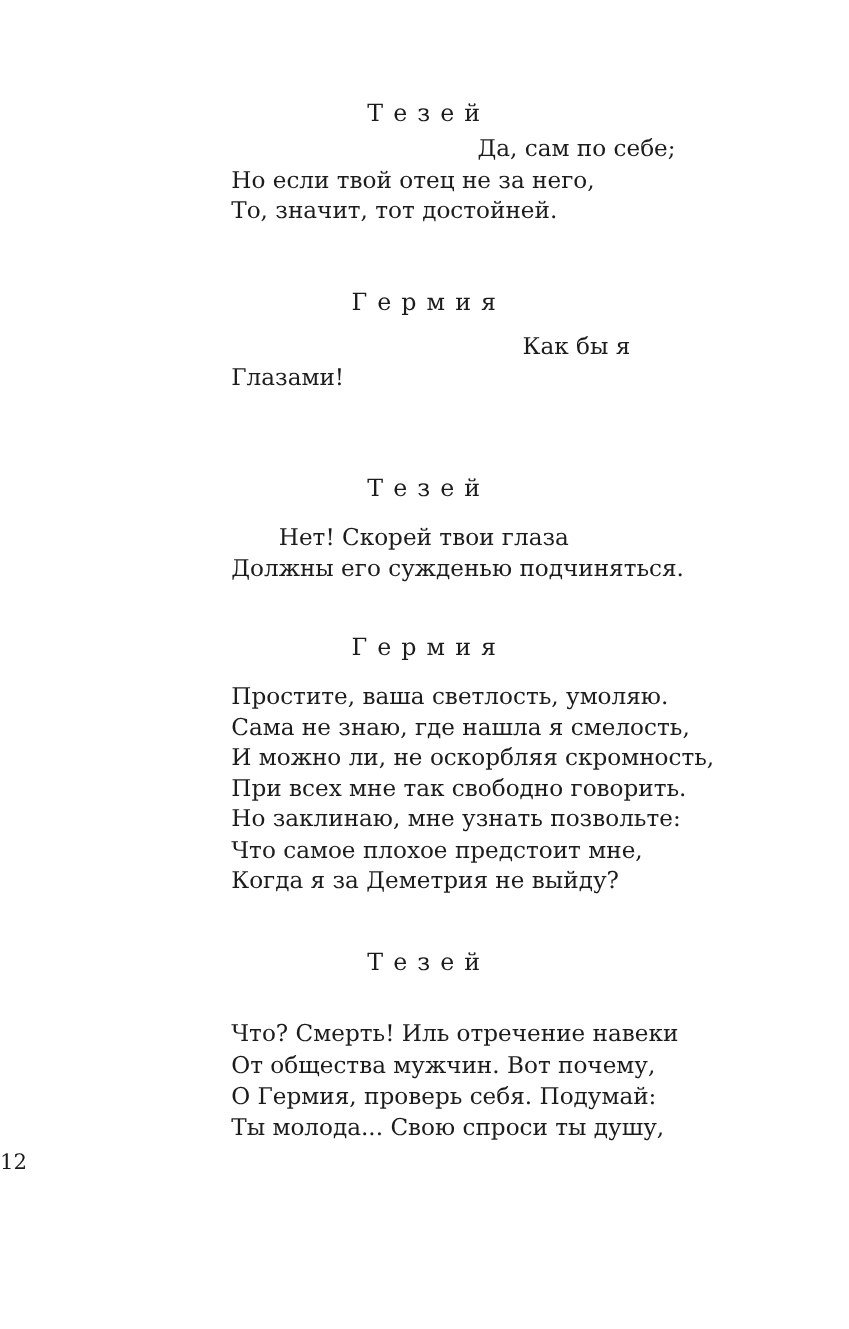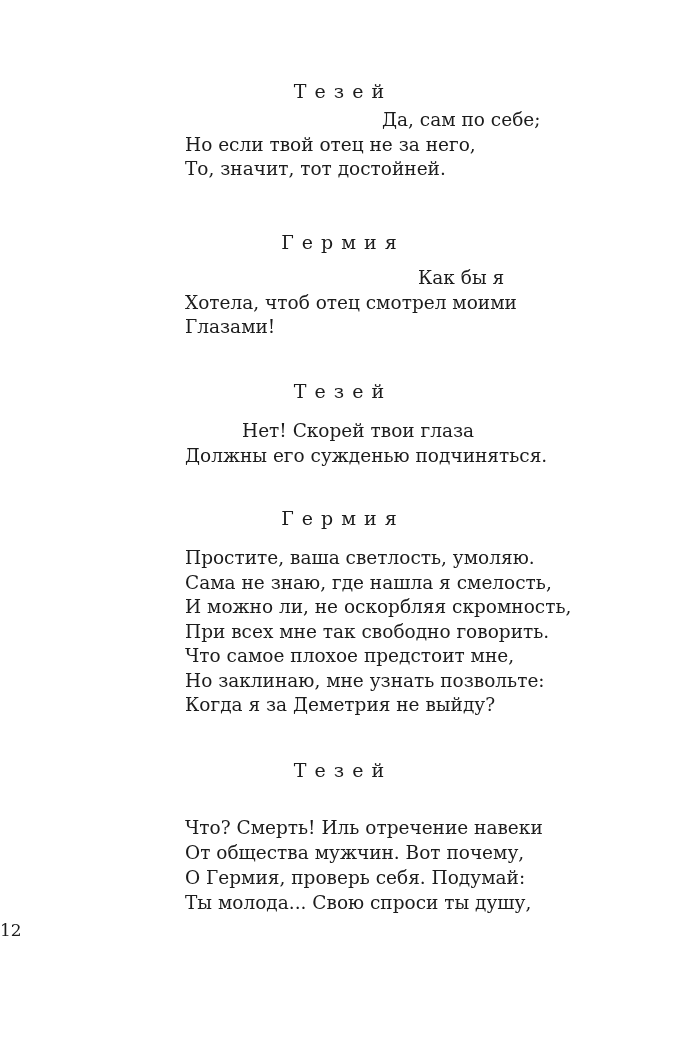--- a/index.html
+++ b/index.html
@@ -56,38 +56,37 @@
   <div class="speaker" style="top:79px">Т е з е й</div>
   <div class="speech" style="top:108px">
     <div class="line" style="margin-left: 229px;">Да, сам по себе;</div>
     <div class="line">Но если твой отец не за него,</div>
     <div class="line">То, значит, тот достойней.</div>
   </div>
 
   <div class="speaker" style="top:230px">Г е р м и я</div>
   <div class="speech" style="top:266px">
     <div class="line" style="margin-left: 265px;">Как бы я</div>
-    <div class="line">Хотела, чтоб отец смотрел моими</div>
     <div class="line">Глазами!</div>
   </div>
 
   <div class="speaker" style="top:379px">Т е з е й</div>
   <div class="speech" style="top:419px">
-    <div class="line" style="margin-left: 89px;">Нет! Скорей твои глаза</div>
+    <div class="line" style="margin-left: 70px;">Нет! Скорей твои глаза</div>
     <div class="line">Должны его сужденью подчиняться.</div>
   </div>
 
   <div class="speaker" style="top:506px">Г е р м и я</div>
   <div class="speech" style="top:546px">
     <div class="line">Простите, ваша светлость, умоляю.</div>
     <div class="line">Сама не знаю, где нашла я смелость,</div>
     <div class="line">И можно ли, не оскорбляя скромность,</div>
     <div class="line">При всех мне так свободно говорить.</div>
+    <div class="line">Но заклинаю, мне узнать позвольте:</div>
     <div class="line">Что самое плохое предстоит мне,</div>
-    <div class="line">Но заклинаю, мне узнать позвольте:</div>
     <div class="line">Когда я за Деметрия не выйду?</div>
   </div>
 
   <div class="speaker" style="top:758px">Т е з е й</div>
   <div class="speech tight" style="top:815px">
     <div class="line">Что? Смерть! Иль отречение навеки</div>
     <div class="line">От общества мужчин. Вот почему,</div>
     <div class="line">О Гермия, проверь себя. Подумай:</div>
     <div class="line">Ты молода... Свою спроси ты душу,</div>
   </div>

